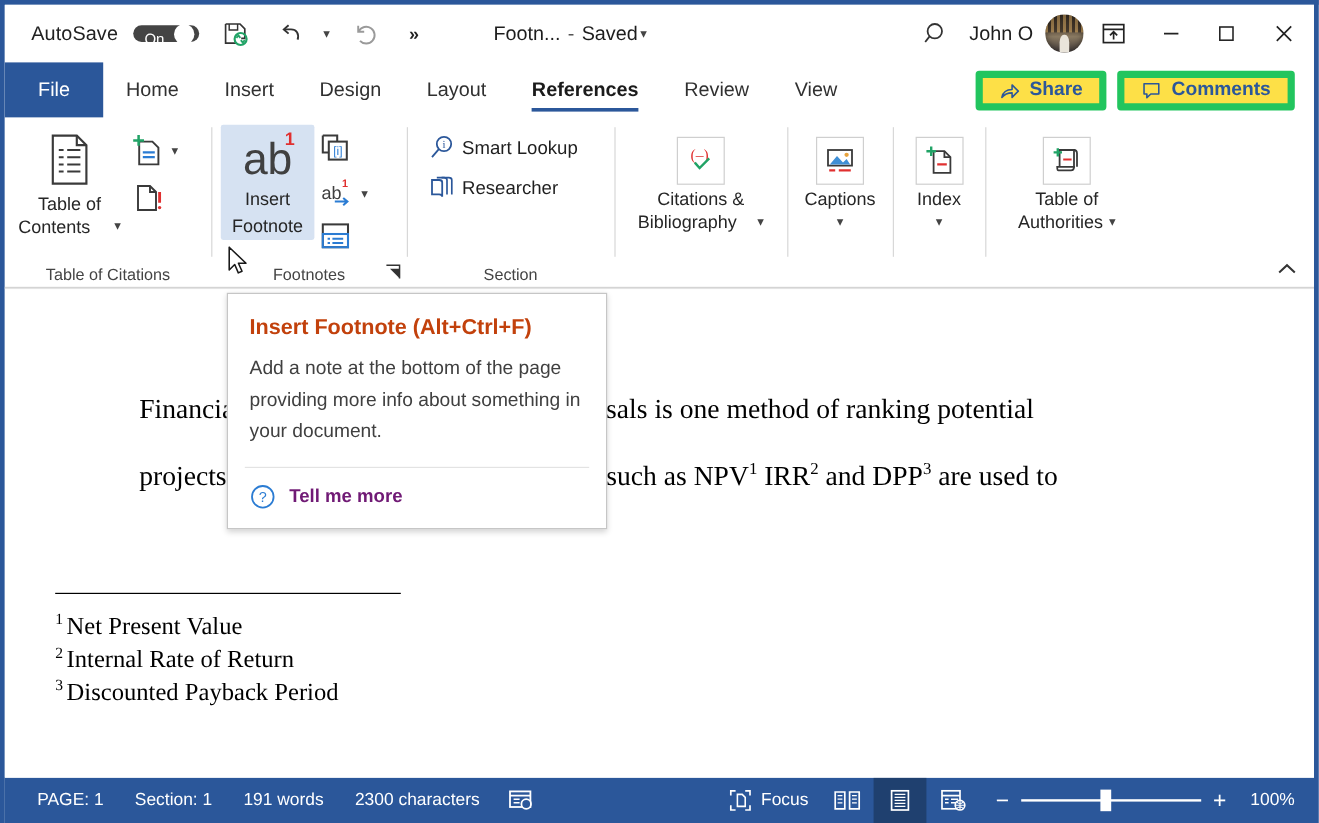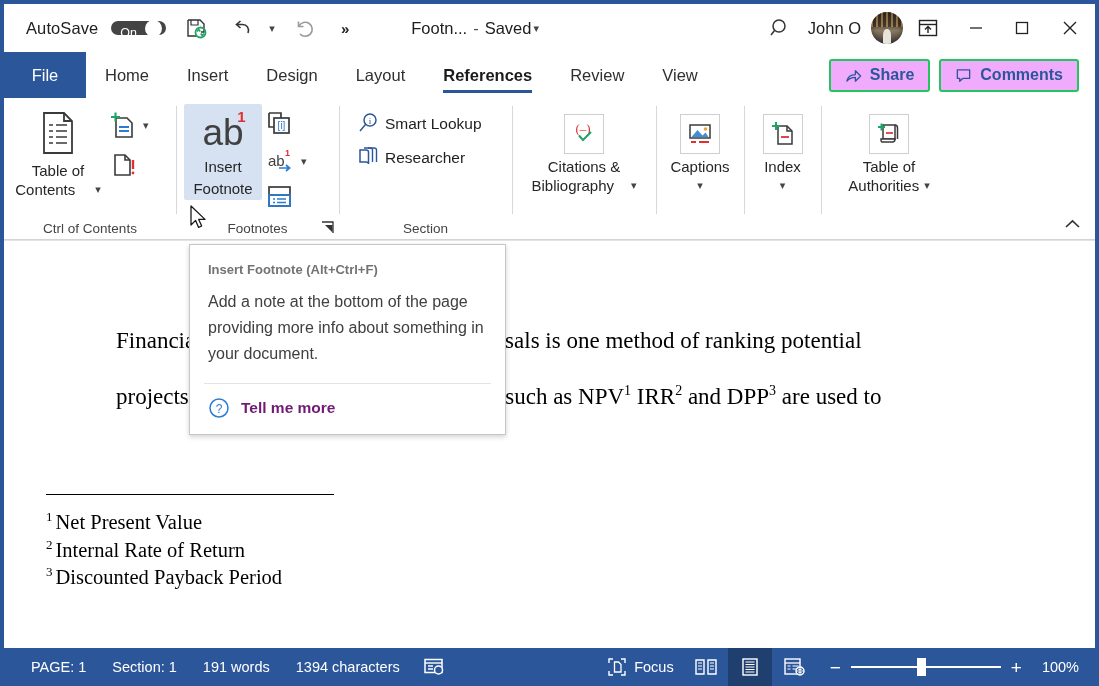--- a/index.html
+++ b/index.html
@@ -104,24 +104,24 @@
     display: flex; align-items: center; padding: 0 19px;
     font-size: 16.5px; color: #303030; cursor: pointer; position: relative;
   }
   .tab.active { color: #1b1b1b; font-weight: 700; }
   .tab.active::after {
     content: ""; position: absolute; left: 19px; right: 19px; bottom: 5px;
     height: 3px; background: #2b579a;
   }
   .tabrow-right { margin-left: auto; display: flex; align-items: center; gap: 9px; padding-right: 16px; }
   .pillbtn {
-    height: 33px; border: 2px solid #22c55e; border-radius: 3px;
+    height: 33px; border: 6px solid #22c55e; border-radius: 3px;
     display: flex; align-items: center; gap: 8px; padding: 0 14px;
     font-size: 16px; font-weight: 700; color: #2b579a; cursor: pointer;
-    background: #f0abfc;
+    background: #fde047;
   }
 
   
   .ribbon {
     flex: 0 0 142px; height: 142px; background: #ffffff;
     border-bottom: 1px solid #d4d4d4;
     display: flex; align-items: stretch; position: relative;
   }
   .rgroup {
     display: flex; flex-direction: column; position: relative;
@@ -192,21 +192,21 @@
   }
   .footnotes .fnum { font-size: 13px; vertical-align: super; line-height: 0; margin-right: 3px; }
 
   
   .tooltip {
     position: absolute; left: 185px; top: 240px; width: 317px;
     background: #ffffff; border: 1px solid #c6c6c6;
     box-shadow: 0 2px 5px rgba(0,0,0,.18); z-index: 40;
   }
   .tt-title {
-    font-size: 13px; font-weight: 700; color: #737373;
+    font-size: 18px; font-weight: 700; color: #c2410c;
     padding: 17px 18px 0 18px;
   }
   .tt-body {
     font-size: 16px; color: #404040; line-height: 26px;
     padding: 12px 18px 16px 18px;
   }
   .tt-div { height: 1px; background: #e3e3e3; margin: 0 14px; }
   .tt-more {
     display: flex; align-items: center; gap: 11px;
     padding: 13px 18px 15px 18px; cursor: pointer;
@@ -368,21 +368,21 @@
           <div class="smallbtn">
             <svg width="30" height="30" viewBox="0 0 30 30">
               <path d="M7 5h10l5 5v15H7z" fill="#fff" stroke="#3a3a3a" stroke-width="1.6"></path>
               <path d="M17 5v5h5" fill="none" stroke="#3a3a3a" stroke-width="1.6"></path>
               <path d="M25 10v9" stroke="#e03030" stroke-width="2.4"></path>
               <circle cx="25" cy="23" r="1.4" fill="#e03030"></circle>
             </svg>
           </div>
         </div>
       </div>
-      <div class="rg-label">Ctrl of Contents</div>
+      <div class="rg-label">Table of Citations</div>
     </div>
 
     <div class="rgroup" style="width:163px">
       <div class="rg-body">
         <div class="bigbtn hl" style="width:78px;padding-top:6px">
           <div style="position:relative;height:44px;display:flex;align-items:center;justify-content:center">
             <span style="font-size:37px;color:#404040;font-family:'Liberation Sans',sans-serif;line-height:1">ab</span>
             <span style="position:absolute;right:-2px;top:-2px;color:#e03030;font-size:15px;font-weight:700">1</span>
           </div>
           <div class="bl">Insert</div>
@@ -571,21 +571,21 @@
   <div class="cursor-arrow">
     <svg width="20" height="28" viewBox="0 0 20 28">
       <path d="M2 2l0 19 4.6-4.6 3 7 3.1-1.4-3-6.6 6.3 0z" fill="#ffffff" stroke="#1a1a1a" stroke-width="1.3" stroke-linejoin="round"></path>
     </svg>
   </div>
 
   <div class="statusbar">
     <span class="sb-item">PAGE: 1</span>
     <span class="sb-item">Section: 1</span>
     <span class="sb-item">191 words</span>
-    <span class="sb-item">1394 characters</span>
+    <span class="sb-item">2300 characters</span>
     <span class="sb-ico">
       <svg width="22" height="20" viewBox="0 0 22 20">
         <rect x="2" y="2.5" width="17" height="13" fill="none" stroke="#fff" stroke-width="1.5"></rect>
         <path d="M2 6h17" stroke="#fff" stroke-width="1.4"></path>
         <path d="M5 9h5M5 12h5" stroke="#fff" stroke-width="1.3"></path>
         <circle cx="15.5" cy="13" r="4" fill="#2b579a" stroke="#fff" stroke-width="1.5"></circle>
       </svg>
     </span>
 
     <div class="sb-right">

